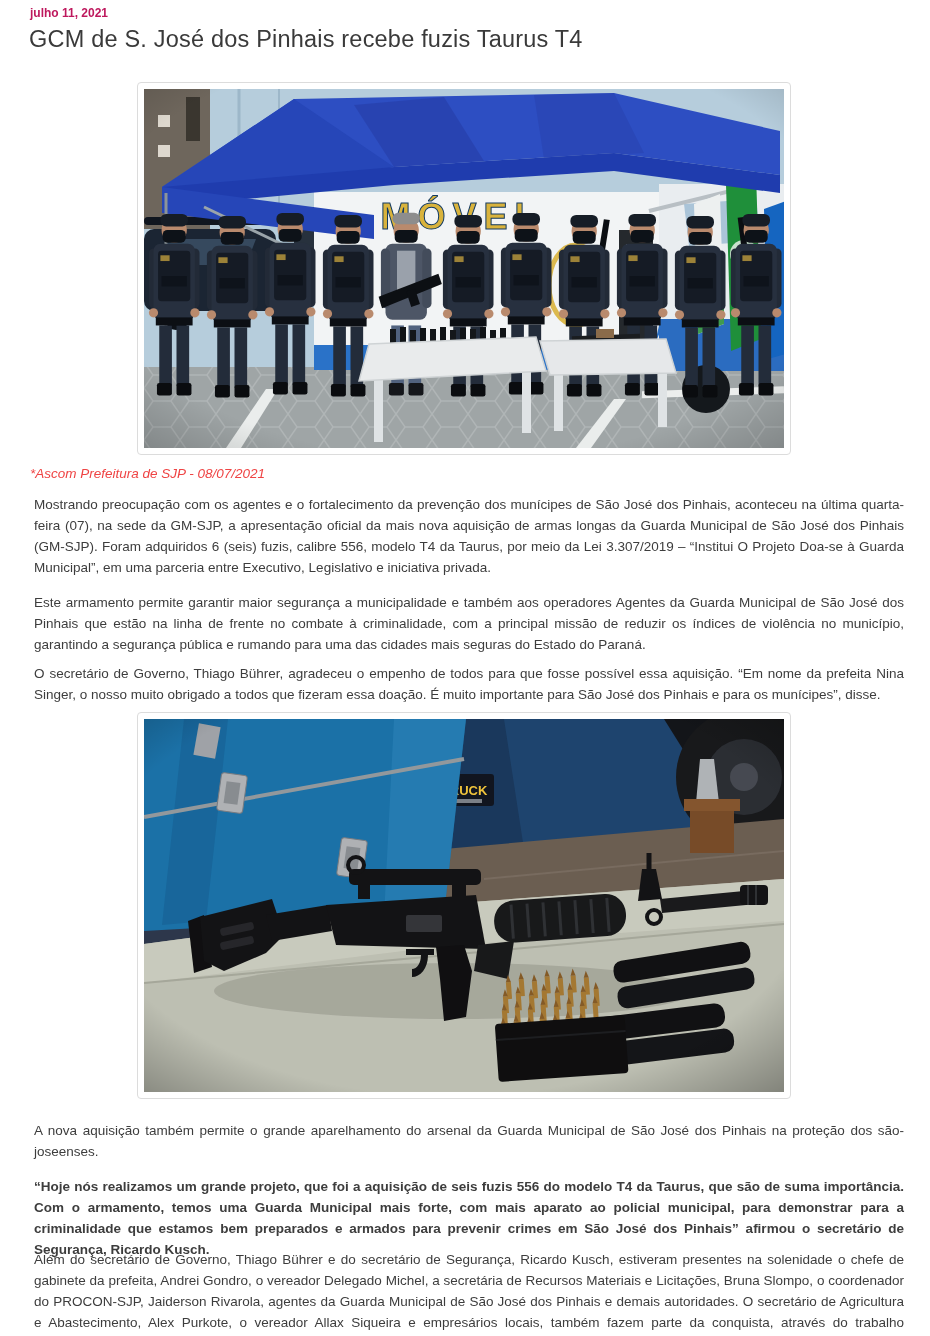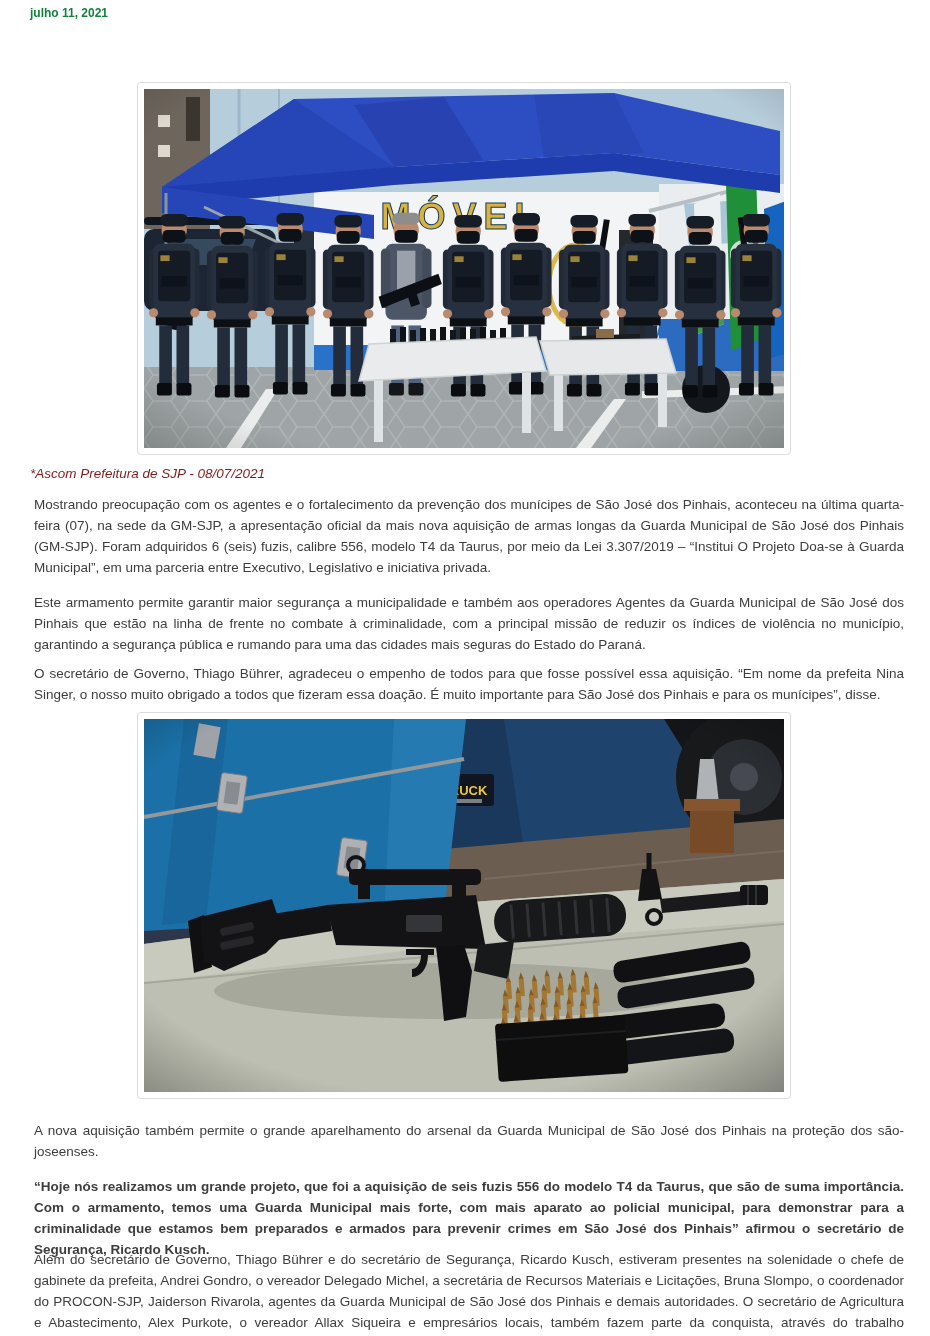--- a/index.html
+++ b/index.html
@@ -5,55 +5,56 @@
   html,body{margin:0;padding:0;background:#ffffff;}
   .page{
     position:relative;
     width:930px;height:1336px;
     background:#ffffff;
     overflow:hidden;
     font-family:"Liberation Sans", sans-serif;
   }
   .post-date{
     position:absolute;left:30px;top:6px;
-    font-size:12px;font-weight:bold;color:#15803d;text-align:center;
+    font-size:12px;font-weight:bold;color:#be185d;text-align:center;
   }
   .post-title{
     position:absolute;left:29px;top:26px;margin:0;
     font-size:23.5px;font-weight:400;color:#3a3a3a;letter-spacing:.2px;
   }
   .photo-frame{
     position:absolute;left:137px;
     background:#fff;border:1px solid #dcdcdc;border-radius:4px;
     padding:6px;line-height:0;
   }
   .photo-frame.first{top:82px;}
   .photo-frame.second{top:712px;}
   .photo-credit{
     position:absolute;left:30px;top:466px;margin:0;
-    font-size:13.5px;font-style:italic;color:#7f1d1d;
+    font-size:13.5px;font-style:italic;color:#ef4444;
   }
   .para{
     position:absolute;left:30px;width:870px;margin:4px;
     font-size:13.5px;line-height:21px;color:#3d3d3d;
     text-align:justify;
   }
   .p1{top:490px;}
   .p2{top:588px;}
   .p3{top:659px;}
   .p4{top:1116px;}
   .p5{top:1172px;font-weight:bold;}
   .p6{top:1245px;}
 </style>
 </head>
 <body>
 
 <div class="page">
 
   <div class="post-date">julho 11, 2021</div>
+  <h1 class="post-title">GCM de S. José dos Pinhais recebe fuzis Taurus T4</h1>
 
   <figure class="photo-frame first" style="margin:0;">
     <svg width="640" height="359" viewBox="0 0 640 359">
       <defs>
         <g id="officer">
           <rect x="6" y="36" width="8" height="52" rx="4" fill="#222a37"></rect>
           <rect x="42" y="36" width="8" height="52" rx="4" fill="#222a37"></rect>
           <rect x="15" y="103" width="11" height="52" fill="#232c3a"></rect>
           <rect x="30" y="103" width="11" height="52" fill="#232c3a"></rect>
           <rect x="13" y="153" width="13" height="11" rx="2" fill="#0a0c0f"></rect>

